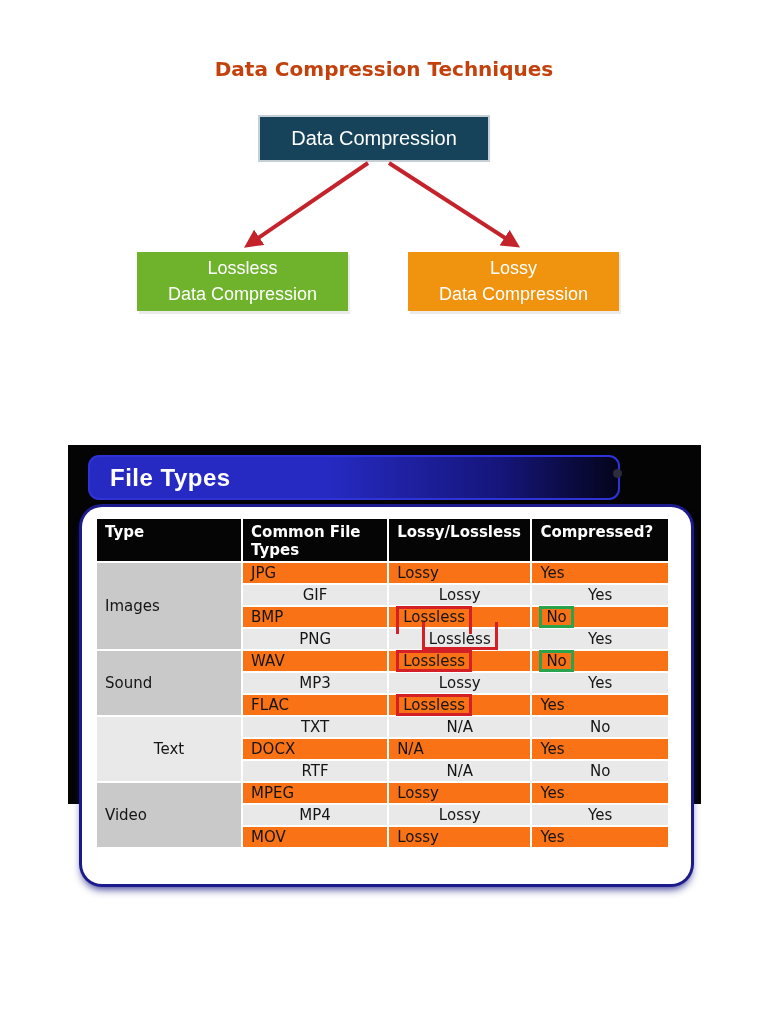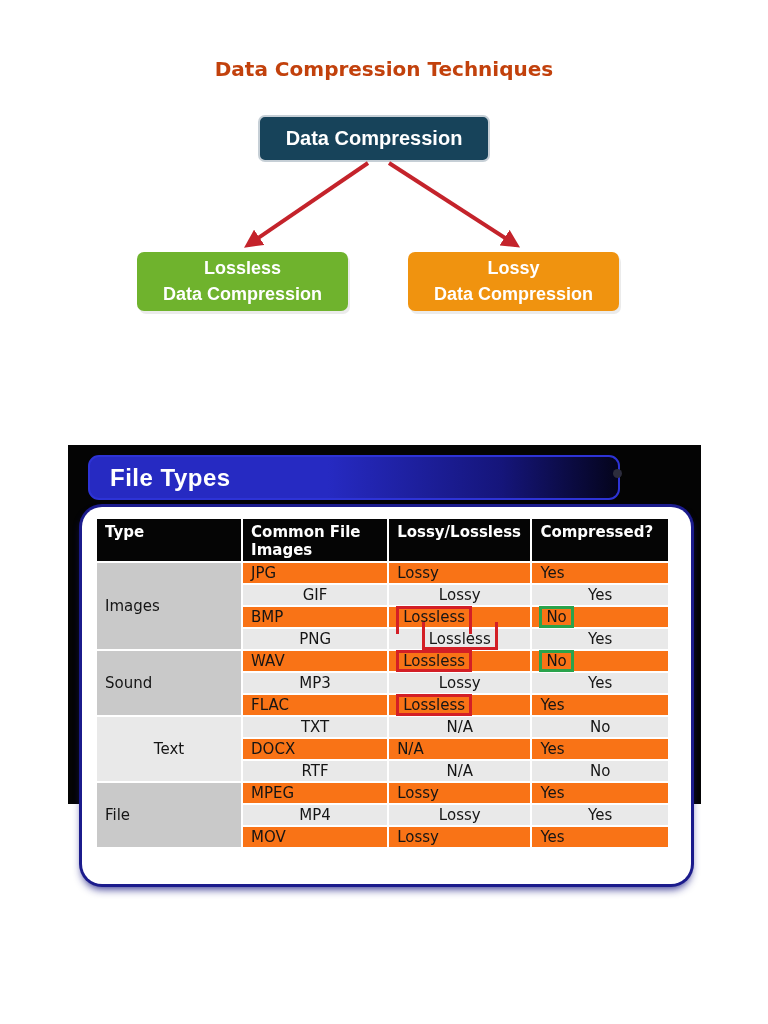--- a/index.html
+++ b/index.html
@@ -15,23 +15,22 @@
   .doc-title {
     position:absolute; top:57px; left:0; width:768px;
     text-align:center;
     font-size:20px; font-weight:bold; color:#c2410c;
   }
 
   
   .node {
     position:absolute; box-sizing:border-box;
     display:flex; flex-direction:column; align-items:center; justify-content:center;
-    color:#fff; font-weight:bold; text-align:center;
+    color:#fff; font-weight:normal; text-align:center;
     font-family:"Liberation Sans", sans-serif;
-    border-radius:7px;
   }
   .node-root {
     left:258px; top:115px; width:232px; height:47px;
     background:#17435a; border:2px solid #c6cfd6;
     font-size:20px;
   }
   .node-child {
     width:211px; height:59px; font-size:18px; line-height:1.4;
     box-shadow:2px 3px 0 rgba(0,0,0,0.08);
   }
@@ -138,21 +137,21 @@
     <table class="ft">
       <colgroup>
           <col class="c1">
           <col class="c2">
           <col class="c3">
           <col class="c4">
         </colgroup>
       <thead>
         <tr>
           <th>Type</th>
-          <th style="white-space:normal;">Common File Images</th>
+          <th style="white-space:normal;">Common File Types</th>
           <th>Lossy/Lossless</th>
           <th>Compressed?</th>
         </tr>
       </thead>
       <tbody>
         <tr class="dark">
           <td class="group g-dark" rowspan="4">Images</td>
           <td>JPG</td>
           <td>Lossy</td>
           <td>Yes</td>
@@ -198,21 +197,21 @@
           <td>DOCX</td>
           <td>N/A</td>
           <td>Yes</td>
         </tr>
         <tr class="light">
           <td>RTF</td>
           <td>N/A</td>
           <td>No</td>
         </tr>
         <tr class="dark">
-          <td class="group g-dark" rowspan="3">File</td>
+          <td class="group g-dark" rowspan="3">Video</td>
           <td>MPEG</td>
           <td>Lossy</td>
           <td>Yes</td>
         </tr>
         <tr class="light">
           <td>MP4</td>
           <td>Lossy</td>
           <td>Yes</td>
         </tr>
         <tr class="dark">

